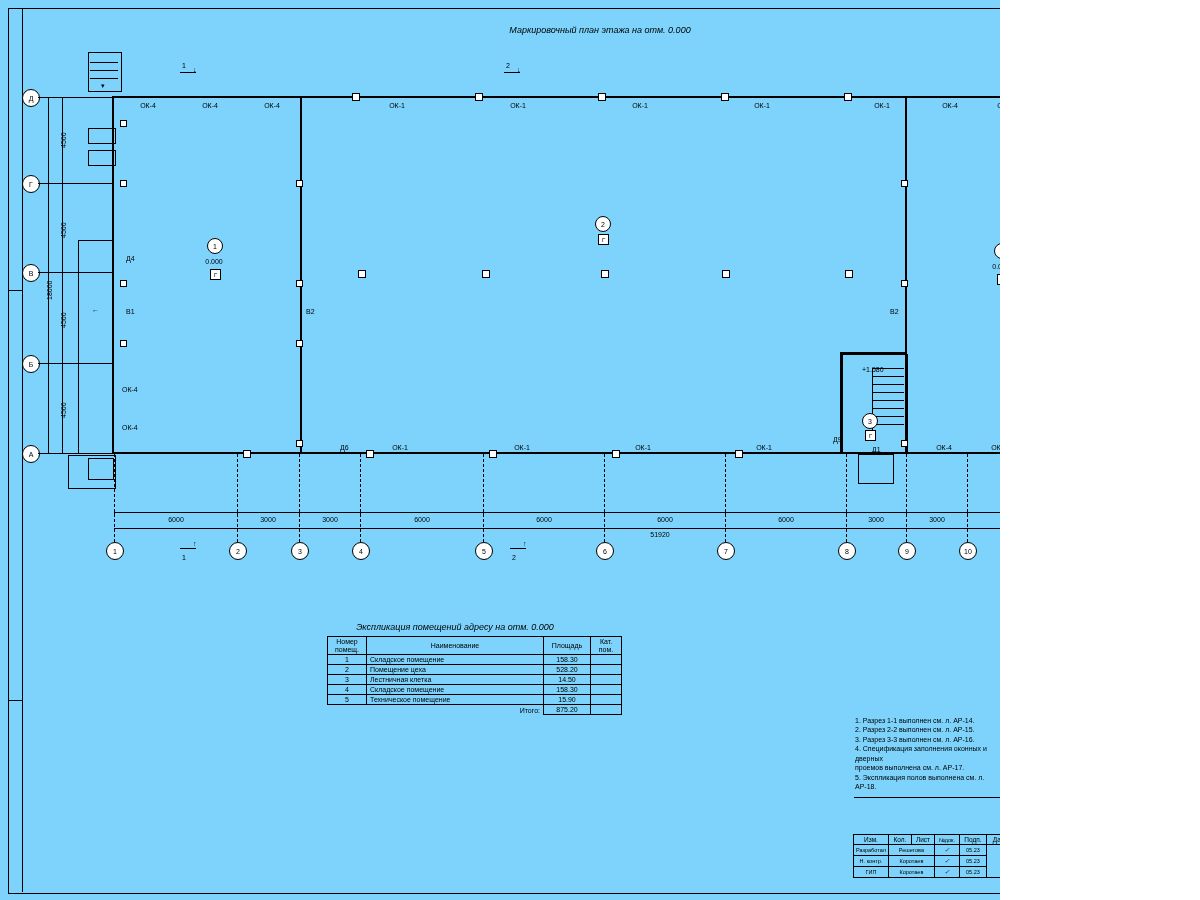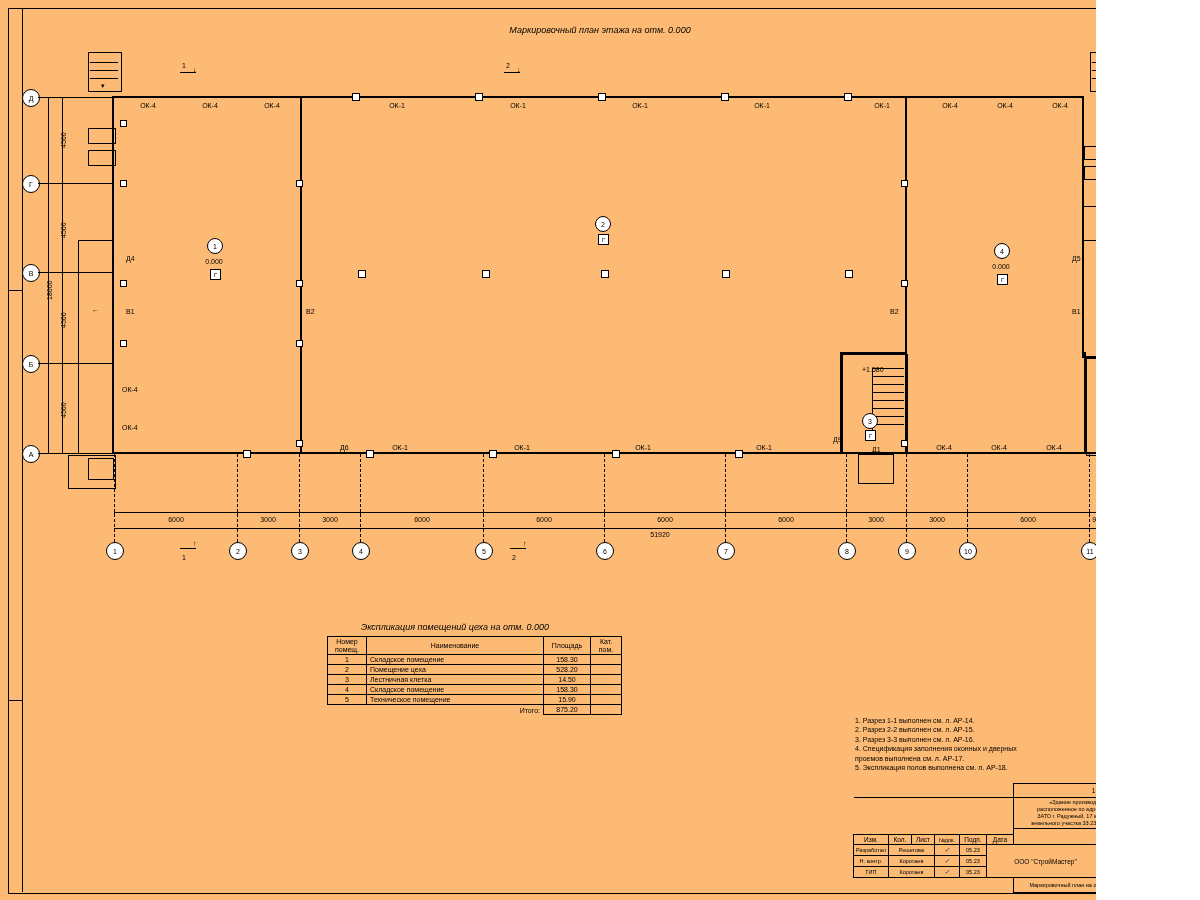--- a/index.html
+++ b/index.html
@@ -1,17 +1,17 @@
 <!DOCTYPE html>
 <html><head>
 <meta charset="utf-8">
 <style>
   html,body{margin:0;padding:0;background:#ffffff;}
   body{font-family:"Liberation Sans", sans-serif;color:#000;}
-  #sheet{position:relative;width:1096px;height:900px;background:#fdba74;overflow:hidden;}
+  #sheet{position:relative;width:1000px;height:900px;background:#7dd3fc;overflow:hidden;}
   .frame{position:absolute;border:1px solid #000;}
   .ln{position:absolute;background:#000;}
   .h{height:1px;}
   .v{width:1px;}
   .txt{position:absolute;white-space:nowrap;font-size:7px;line-height:1;}
   .txt.c{transform:translateX(-50%);}
   .title{position:absolute;font-style:italic;font-size:9px;white-space:nowrap;transform:translateX(-50%);}
   .circ{position:absolute;border:1px solid #000;border-radius:50%;display:flex;align-items:center;justify-content:center;font-size:7px;background:#fff;}
   .sq{position:absolute;border:1px solid #000;background:#fff;font-size:6px;display:flex;align-items:center;justify-content:center;}
   .wall{position:absolute;background:#000;}
@@ -278,21 +278,21 @@
   <div class="dash" style="left:483px;top:454px;height:88px;"></div>
   <div class="dash" style="left:604px;top:454px;height:88px;"></div>
   <div class="dash" style="left:725px;top:454px;height:88px;"></div>
   <div class="dash" style="left:846px;top:454px;height:88px;"></div>
   <div class="dash" style="left:906px;top:454px;height:88px;"></div>
   <div class="dash" style="left:967px;top:454px;height:88px;"></div>
   <div class="dash" style="left:1089px;top:454px;height:88px;"></div>
   <div class="dash" style="left:1107px;top:490px;height:52px;"></div>
   <div class="dash" style="left:1164px;top:490px;height:52px;"></div>
 
-  <div class="title" style="left:455px;top:622px;">Экспликация помещений цеха на отм. 0.000</div>
+  <div class="title" style="left:455px;top:622px;">Экспликация помещений адресу на отм. 0.000</div>
   <div class="exp" style="left:327px;top:636px;">
     <table>
       <thead>
         <tr>
           <th style="width:32px;line-height:1.1;"><span>Номер помещ.</span></th>
           <th style="width:170px;">Наименование</th>
           <th style="width:40px;">Площадь</th>
           <th style="width:24px;line-height:1.1;">Кат. пом.</th>
         </tr>
       </thead>

